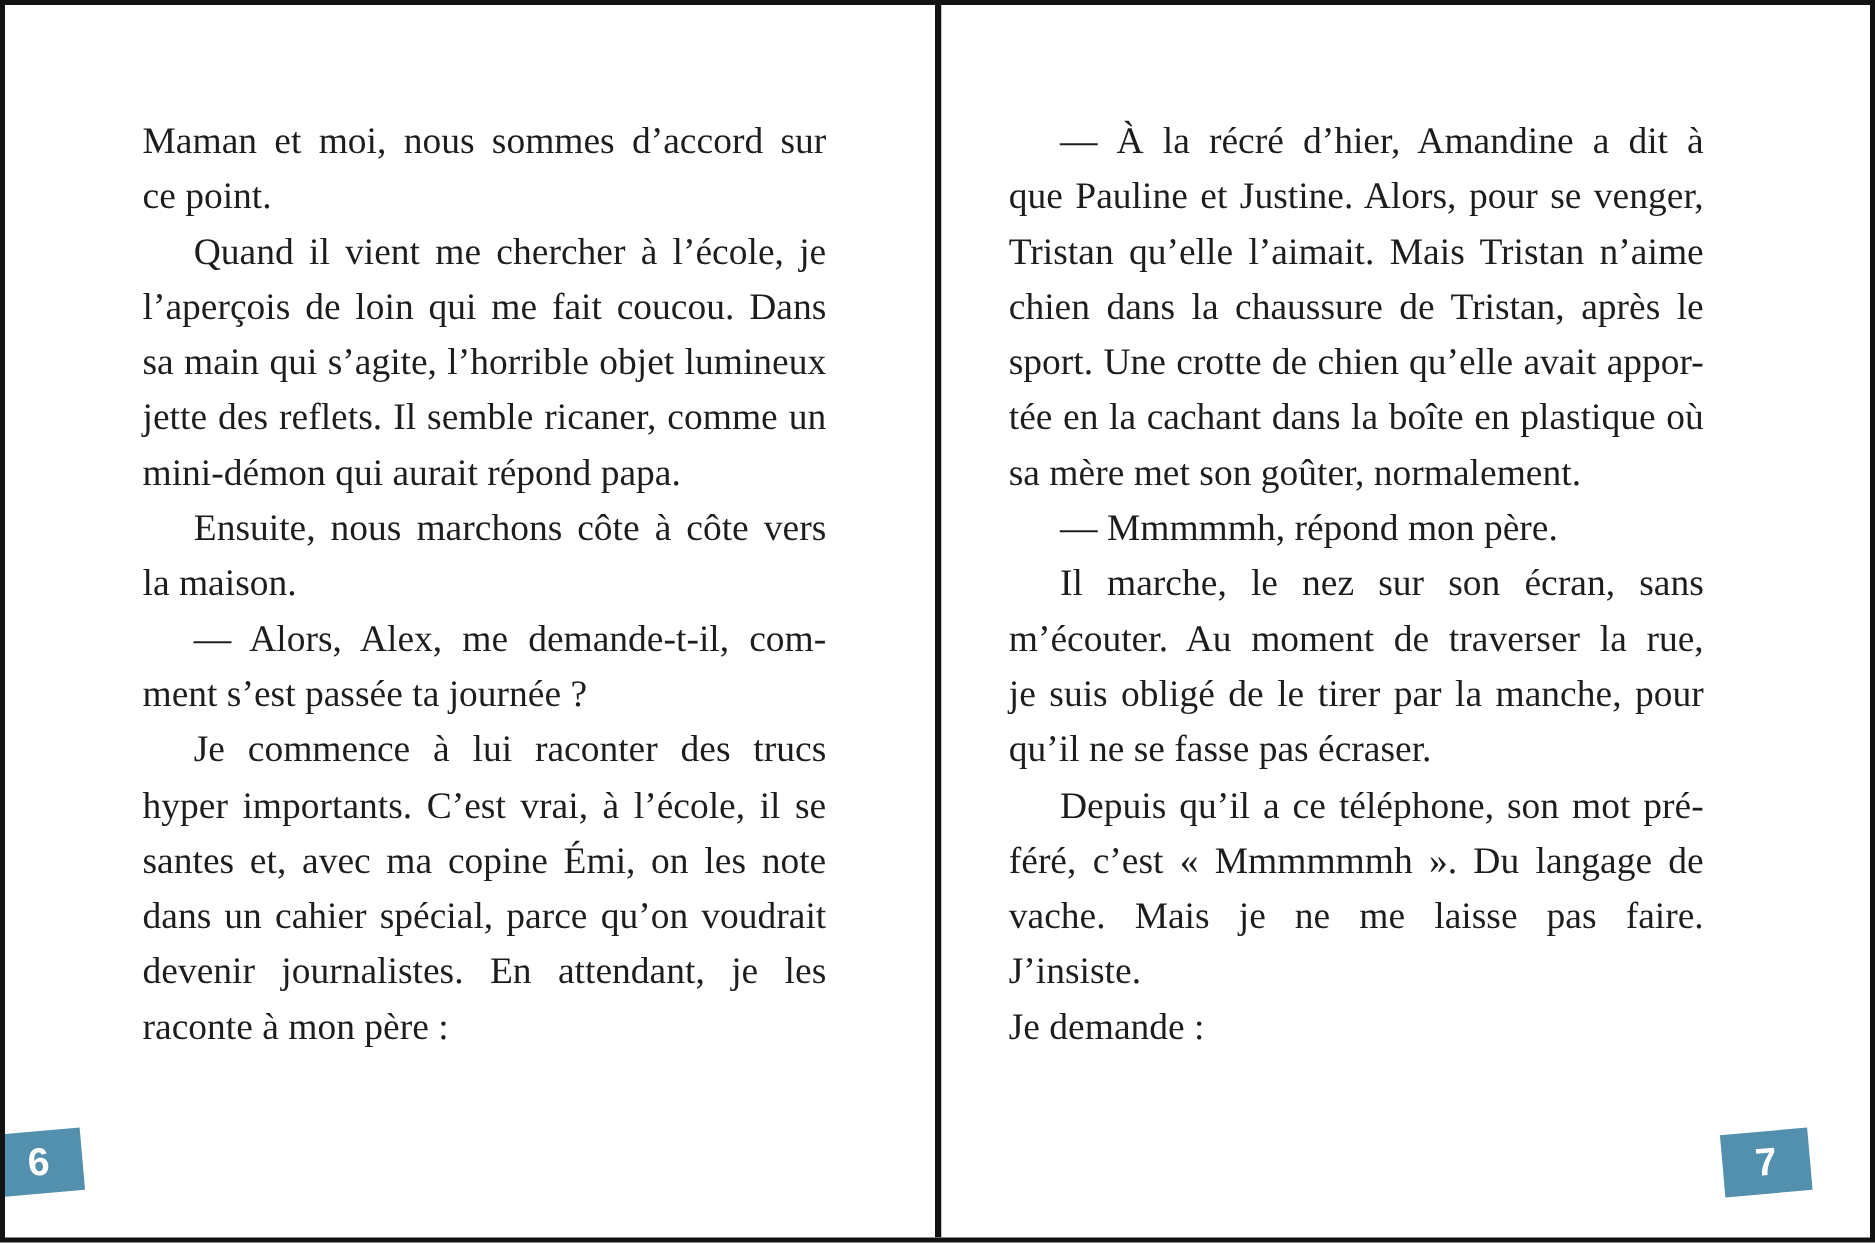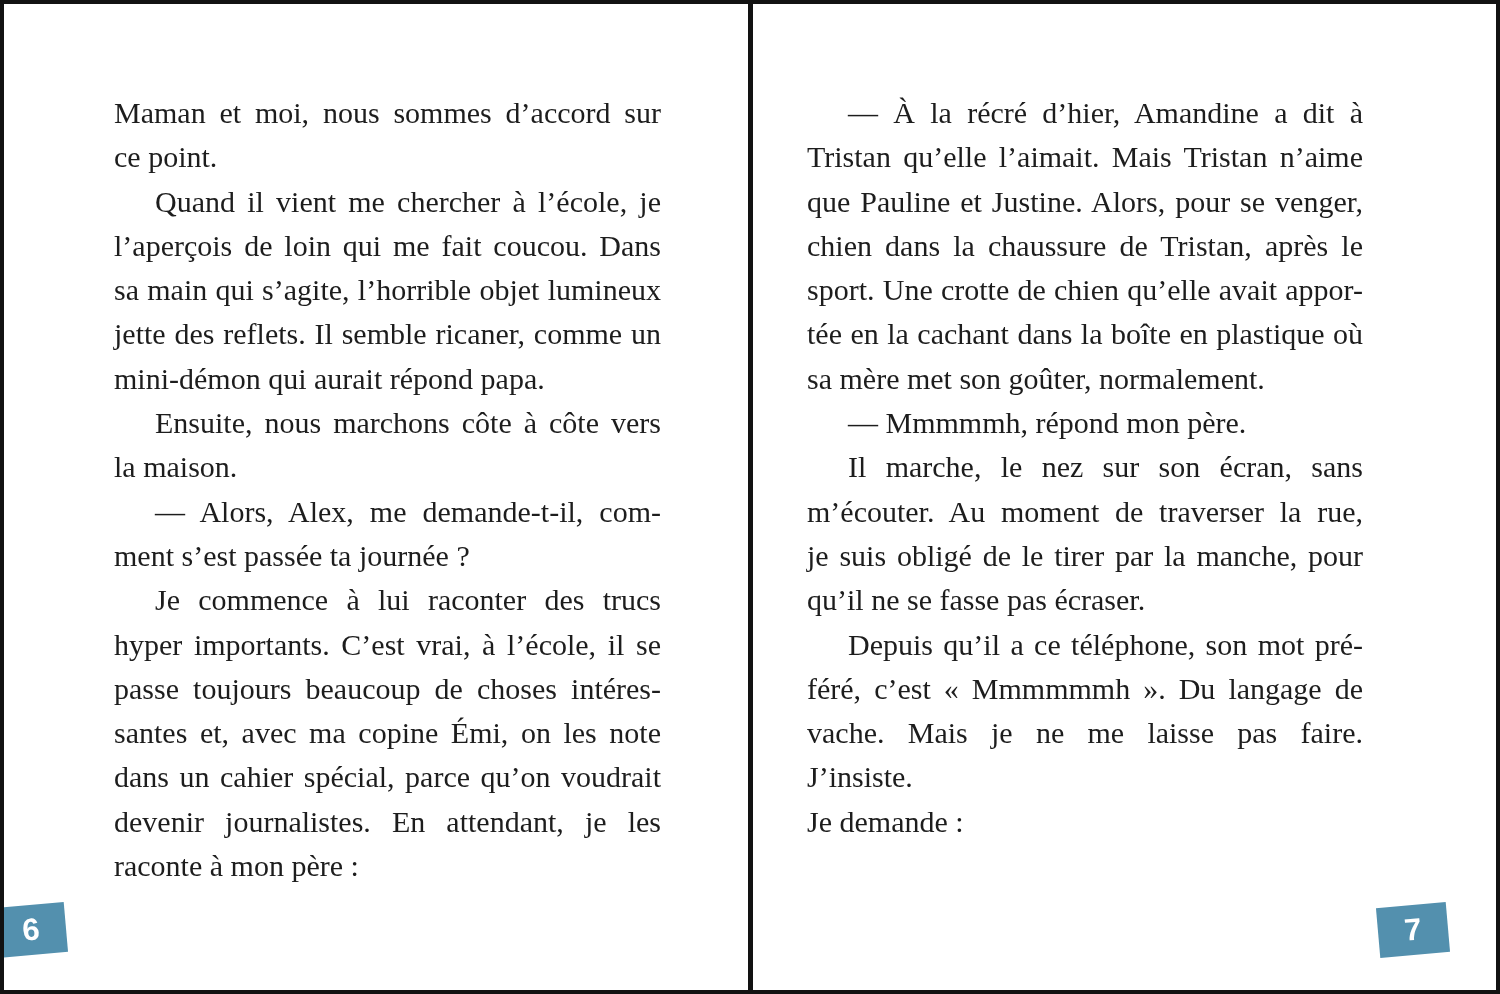--- a/index.html
+++ b/index.html
@@ -67,40 +67,39 @@
           <div class="line indent">Ensuite, nous marchons côte à côte vers</div>
           <div class="line last">la maison.</div>
         </div>
         <div class="para">
           <div class="line indent">— Alors, Alex, me demande-t-il, com-</div>
           <div class="line last">ment s’est passée ta journée ?</div>
         </div>
         <div class="para">
           <div class="line indent">Je commence à lui raconter des trucs</div>
           <div class="line">hyper importants. C’est vrai, à l’école, il se</div>
-          <div class="line">passe toujours beaucoup de choses intéres-</div>
           <div class="line">santes et, avec ma copine Émi, on les note</div>
           <div class="line">dans un cahier spécial, parce qu’on voudrait</div>
           <div class="line">devenir journalistes. En attendant, je les</div>
           <div class="line last">raconte à mon père :</div>
         </div>
       </div>
     <div class="pagenum pagenum-left">
       <span>6</span>
     </div>
   </div>
 
   <div class="divider"></div>
 
   <div class="page page-right">
     <div class="textblock right">
         <div class="para">
           <div class="line indent">— À la récré d’hier, Amandine a dit à</div>
+          <div class="line">que Pauline et Justine. Alors, pour se venger,</div>
           <div class="line">Tristan qu’elle l’aimait. Mais Tristan n’aime</div>
-          <div class="line">que Pauline et Justine. Alors, pour se venger,</div>
           <div class="line">chien dans la chaussure de Tristan, après le</div>
           <div class="line">sport. Une crotte de chien qu’elle avait appor-</div>
           <div class="line">tée en la cachant dans la boîte en plastique où</div>
           <div class="line last">sa mère met son goûter, normalement.</div>
         </div>
         <div class="para">
           <div class="line indent last">— Mmmmmh, répond mon père.</div>
         </div>
         <div class="para">
           <div class="line indent">Il marche, le nez sur son écran, sans</div>

